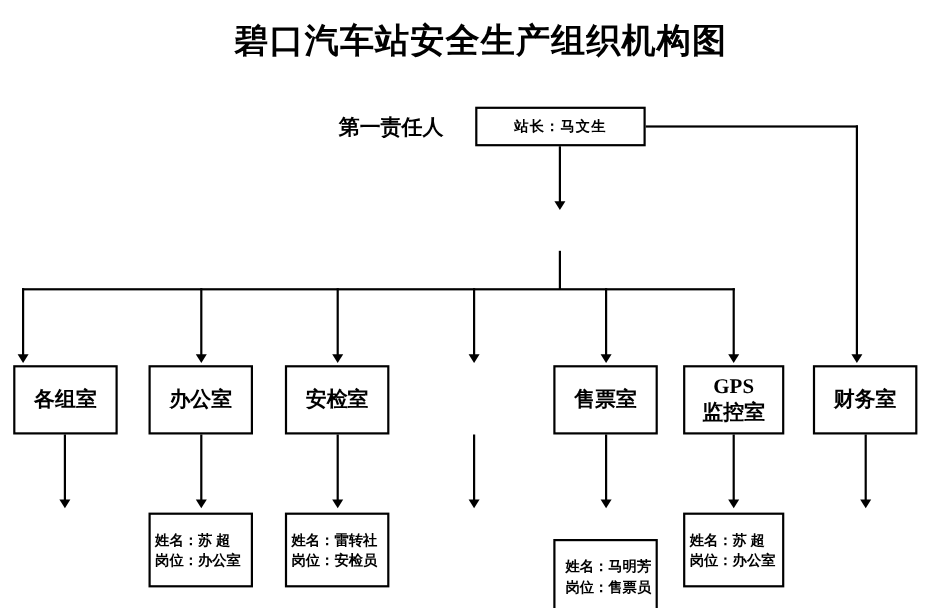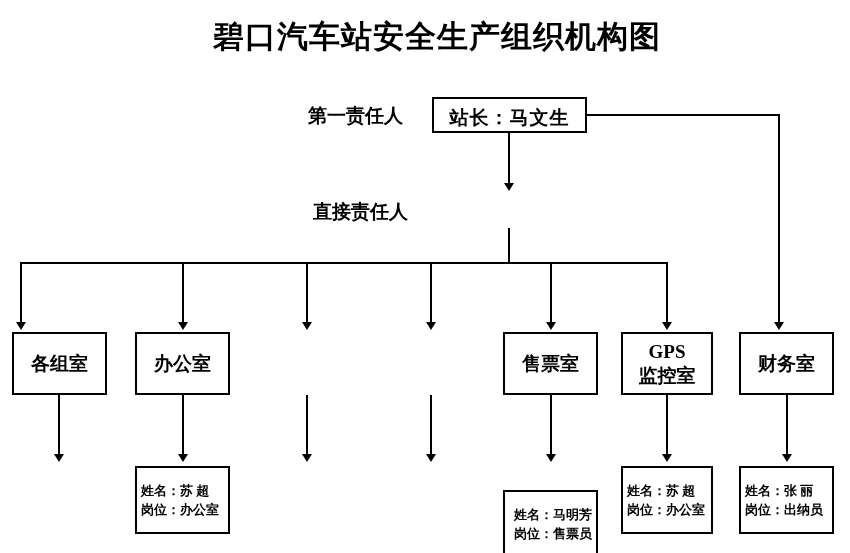--- a/index.html
+++ b/index.html
@@ -41,24 +41,23 @@
     border: 2px solid #000000;
     background: #ffffff;
     display: flex;
     flex-direction: column;
     align-items: center;
     justify-content: center;
     text-align: center;
     font-family: "Liberation Serif", serif;
   }
   .top-box {
-    font-size: 19px;
+    font-size: 13px;
     font-weight: bold;
     letter-spacing: 1px;
-    justify-content: flex-end;
   }
   .dept-box {
     font-size: 19px;
     font-weight: bold;
     line-height: 1.25;
   }
   .dept-box div { white-space: nowrap; }
   .person-box {
     font-size: 13px;
     font-weight: bold;
@@ -86,21 +85,20 @@
   }
 </style>
 </head>
 <body>
 
 <div id="page">
 
   <div id="title">碧口汽车站安全生产组织机构图</div>
 
   <div class="lbl" style="top:103px; left:308px;">第一责任人</div>
-  <div class="lbl" style="top:199px; left:313px;">直接责任人</div>
 
   <div class="box top-box" style="top:97px; left:432px; width:155px; height:36px;">
     <div>站长：马文生</div>
   </div>
 
 
   <div class="ln v" style="top:133px; left:508px; height:51px;"></div>
   <div class="arrow" style="top:183px; left:504px;"></div>
 
   <div class="ln h" style="top:114px; left:587px; width:193px;"></div>
@@ -127,20 +125,23 @@
 
   <div class="ln v" style="top:262px; left:666px; height:64px;"></div>
   <div class="arrow" style="top:322px; left:662px;"></div>
 
   <div class="box dept-box" style="top:332px; left:12px; width:95px; height:63px;">
     <div>各组室</div>
   </div>
   <div class="box dept-box" style="top:332px; left:135px; width:95px; height:63px;">
     <div>办公室</div>
   </div>
+  <div class="box dept-box" style="top:332px; left:259px; width:95px; height:63px;">
+    <div>安检室</div>
+  </div>
   <div class="box dept-box" style="top:332px; left:503px; width:95px; height:63px;">
     <div>售票室</div>
   </div>
   <div class="box dept-box" style="top:332px; left:739px; width:95px; height:63px;">
     <div>财务室</div>
   </div>
   <div class="box dept-box" style="top:332px; left:621px; width:92px; height:63px;">
     <div>GPS</div>
     <div>监控室</div>
   </div>
@@ -165,30 +166,30 @@
 
   <div class="ln v" style="top:395px; left:786px; height:63px;"></div>
   <div class="arrow" style="top:454px; left:782px;"></div>
 
 
   <div class="box person-box" style="top:466px; left:135px; width:95px; height:68px; align-items:flex-start;">
     <div>姓名：苏 超</div>
     <div>岗位：办公室</div>
   </div>
 
+  <div class="box person-box" style="top:466px; left:259px; width:95px; height:68px; align-items:flex-start;">
+    <div>姓名：雷转社</div>
+    <div>岗位：安检员</div>
+  </div>
 
 
   <div class="box person-box" style="top:466px; left:503px; width:95px; height:68px; align-items:flex-end;margin-top:24px;">
     <div>姓名：马明芳</div>
     <div>岗位：售票员</div>
   </div>
 
   <div class="box person-box" style="top:466px; left:621px; width:92px; height:68px; align-items:flex-start;">
     <div>姓名：苏 超</div>
     <div>岗位：办公室</div>
   </div>
 
-  <div class="box person-box" style="top:466px; left:739px; width:95px; height:68px; align-items:flex-start;">
-    <div>姓名：张 丽</div>
-    <div>岗位：出纳员</div>
-  </div>
 
 </div>
 
 </body></html>

